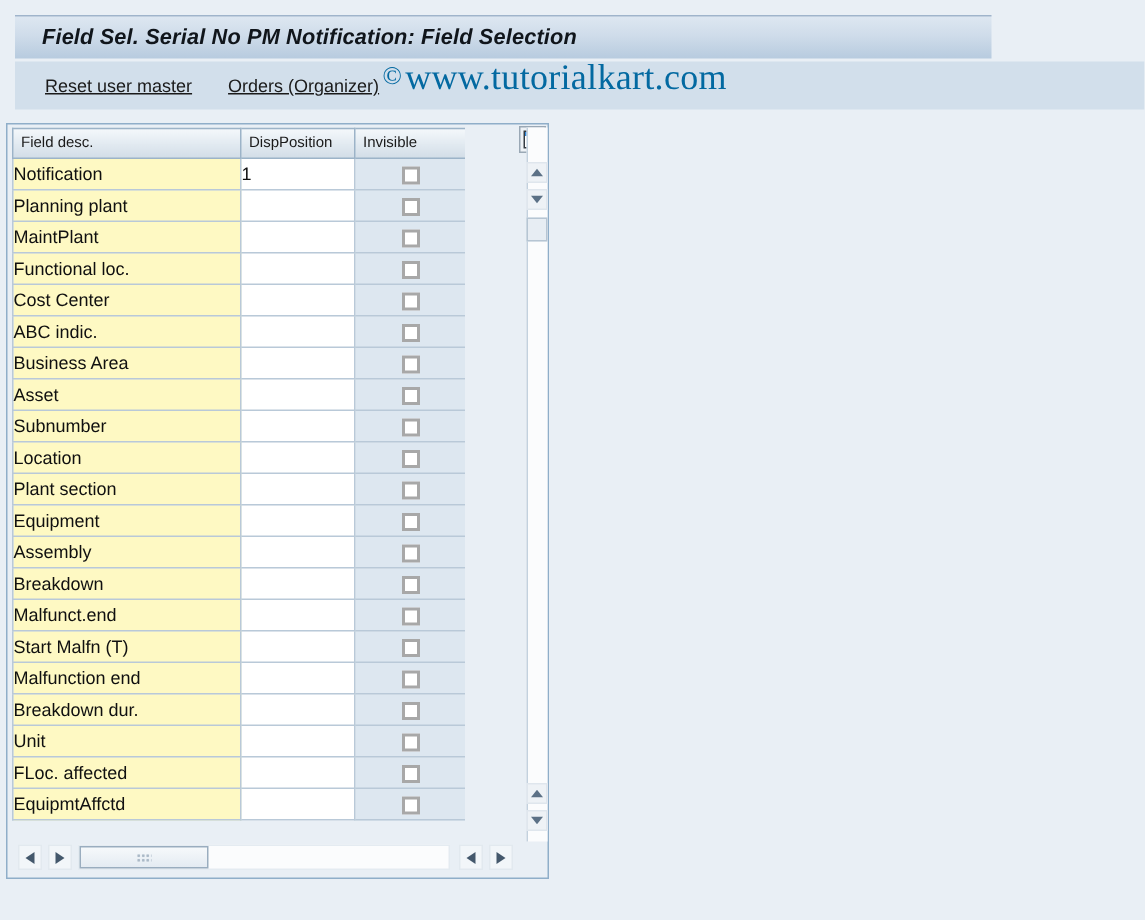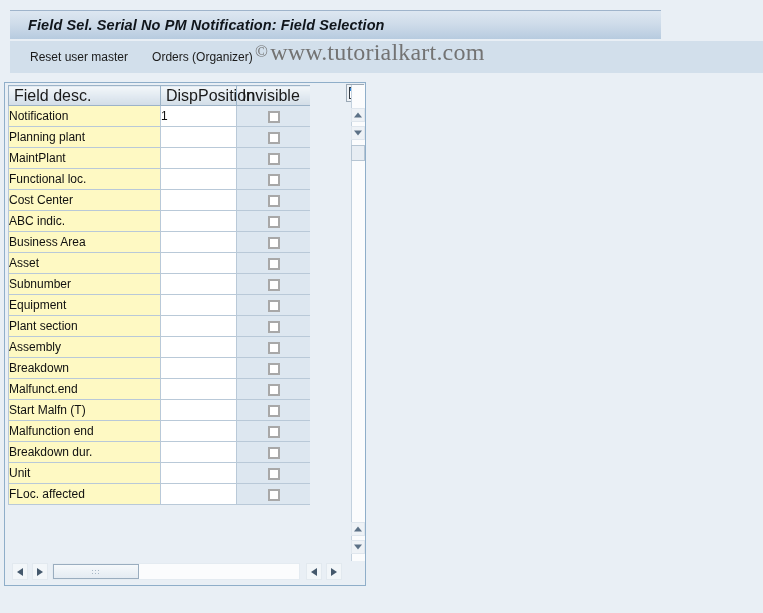--- a/index.html
+++ b/index.html
@@ -44,41 +44,42 @@
   #toolbar {
     position: absolute;
     left: 10px;
     top: 41px;
     width: 753px;
     height: 32px;
     background: #d2dfeb;
     display: flex;
     align-items: center;
     box-sizing: border-box;
+    text-decoration: underline;
   }
   .tb-btn {
     font-size: 12px;
     color: #1a1a1a;
     background: transparent;
     border: none;
     padding: 3px 8px;
     cursor: pointer;
     white-space: nowrap;
     font-family: "Liberation Sans", sans-serif;
   }
   #tb-btn-reset { margin-left: 12px; }
   #tb-btn-orders { margin-left: 8px; text-align: center; }
 
   #watermark {
     position: absolute;
     left: 255px;
     top: 39px;
     font-family: "Liberation Serif", serif;
     font-size: 24px;
-    color: #737373;
+    color: #0369a1;
     white-space: nowrap;
     pointer-events: none;
     letter-spacing: 0.2px;
   }
   #watermark .copy {
     font-size: 17px;
     vertical-align: 3px;
     padding-right: 2px;
   }
 
@@ -111,21 +112,21 @@
   table.grid col.c-desc { width: 152px; }
   table.grid col.c-pos  { width: 76px; }
   table.grid col.c-inv  { width: 74px; }
 
   table.grid th {
     height: 20px;
     background: linear-gradient(to bottom, #f3f7fa 0%, #e2eaf1 50%, #d2dde7 100%);
     border: 1px solid #9cb3c8;
     border-top: 1px solid #9cb3c8;
     font-weight: normal;
-    font-size: 16px;
+    font-size: 10px;
     text-align: left;
     padding: 0 0 0 5px;
     color: #1a1a1a;
     box-sizing: border-box;
     white-space: nowrap;
     margin-left: 48px;
   }
 
   table.grid td {
     height: 21px;
@@ -375,30 +376,35 @@
             <td class="cell-desc">Asset</td>
             <td class="cell-pos"></td>
             <td class="cell-inv"><span class="chk"></span></td>
           </tr>
           <tr>
             <td class="cell-desc">Subnumber</td>
             <td class="cell-pos"></td>
             <td class="cell-inv"><span class="chk"></span></td>
           </tr>
           <tr>
+            <td class="cell-desc">Location</td>
+            <td class="cell-pos"></td>
+            <td class="cell-inv"><span class="chk"></span></td>
+          </tr>
+          <tr>
+            <td class="cell-desc">Plant section</td>
+            <td class="cell-pos"></td>
+            <td class="cell-inv"><span class="chk"></span></td>
+          </tr>
+          <tr>
             <td class="cell-desc">Equipment</td>
             <td class="cell-pos"></td>
             <td class="cell-inv"><span class="chk"></span></td>
           </tr>
           <tr>
-            <td class="cell-desc">Plant section</td>
-            <td class="cell-pos"></td>
-            <td class="cell-inv"><span class="chk"></span></td>
-          </tr>
-          <tr>
             <td class="cell-desc">Assembly</td>
             <td class="cell-pos"></td>
             <td class="cell-inv"><span class="chk"></span></td>
           </tr>
           <tr>
             <td class="cell-desc">Breakdown</td>
             <td class="cell-pos"></td>
             <td class="cell-inv"><span class="chk"></span></td>
           </tr>
           <tr>
@@ -421,20 +427,25 @@
             <td class="cell-pos"></td>
             <td class="cell-inv"><span class="chk"></span></td>
           </tr>
           <tr>
             <td class="cell-desc">Unit</td>
             <td class="cell-pos"></td>
             <td class="cell-inv"><span class="chk"></span></td>
           </tr>
           <tr>
             <td class="cell-desc">FLoc. affected</td>
+            <td class="cell-pos"></td>
+            <td class="cell-inv"><span class="chk"></span></td>
+          </tr>
+          <tr>
+            <td class="cell-desc">EquipmtAffctd</td>
             <td class="cell-pos"></td>
             <td class="cell-inv"><span class="chk"></span></td>
           </tr>
         </tbody>
     </table>
   </div>
 
   <div id="vscroll">
     <div class="track"></div>
     <div class="sb-arrow up" id="vs-up"></div>

